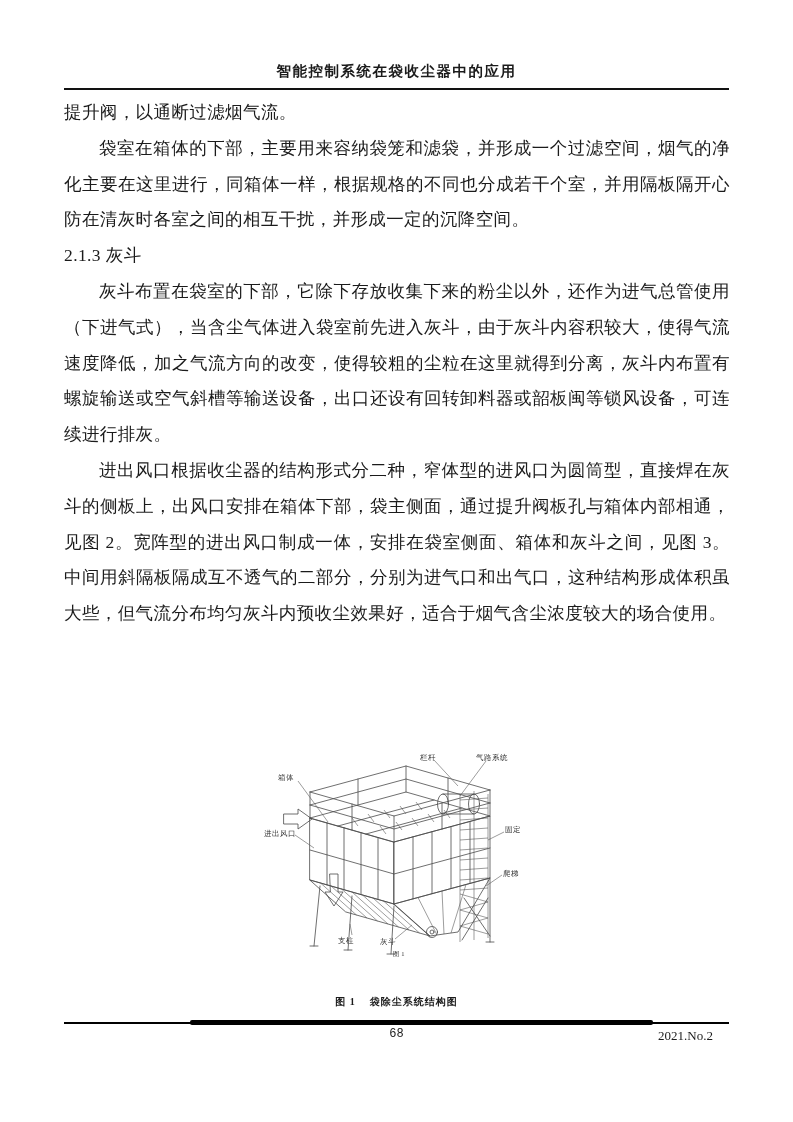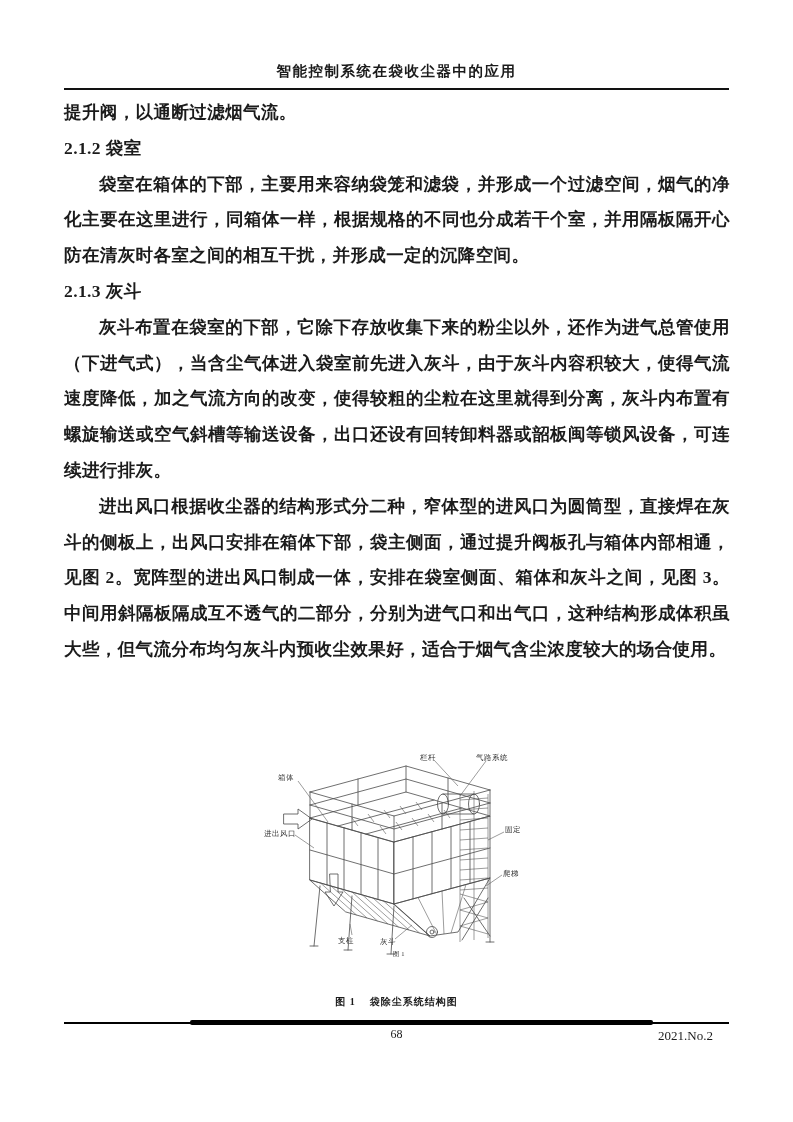--- a/index.html
+++ b/index.html
@@ -14,54 +14,53 @@
   .header{position:absolute;top:62px;left:64px;right:64px;text-align:center;}
   .header-title{font-size:14.5px;font-weight:bold;letter-spacing:1.5px;}
   .header-rule{margin-top:7px;border-bottom:2.5px solid #121212;}
 
   
   .body-text{
     position:absolute;top:95px;left:64px;right:63px;
     font-size:17.5px;line-height:35.8px;text-align:justify;
     letter-spacing:0.4px;
   }
-  .body-text p{margin:0;font-weight:bold;}
+  .body-text p{margin:0;}
   .para{text-indent:2em;}
   .heading{text-indent:0;}
 
   
   .figure{position:absolute;top:744px;left:0;width:793px;text-align:center;}
   .figure svg{display:inline-block;}
   .diagram-stroke{stroke:#4a4a4a;stroke-width:0.8;fill:none;stroke-linecap:round;stroke-linejoin:round;}
   .diagram-thin{stroke:#5a5a5a;stroke-width:0.6;fill:none;}
   .diagram-label{font-size:7.5px;fill:#333;letter-spacing:0.5px;}
   .diagram-label-sm{font-size:6.5px;fill:#333;}
   .caption{font-size:10px;font-weight:bold;margin-top:5px;letter-spacing:1px;}
   .caption .cap-no{margin-right:14px;}
 
   
   .footer-rule{position:absolute;left:64px;right:64px;top:1022px;height:2px;background:#000;}
   .footer-rule-thick{position:absolute;left:190px;right:140px;top:1020px;height:5px;background:#000;border-radius:2px;}
   .footer-row{position:absolute;top:1027px;left:64px;right:64px;height:20px;font-size:12.5px;}
-  .page-num{position:absolute;left:0;right:0;text-align:center;font-family:Liberation Serif, serif;font-size:12px;}
+  .page-num{position:absolute;left:0;right:0;text-align:center;font-family:Liberation Mono, monospace;font-size:12px;}
   .issue{position:absolute;right:16px;top:1px;font-size:13px;}
 </style>
 </head>
 <body>
 
 <div class="page">
 
   <div class="header">
     <div class="header-title">智能控制系统在袋收尘器中的应用</div>
     <div class="header-rule"></div>
   </div>
 
   <div class="body-text">
     <p class="heading">提升阀，以通断过滤烟气流。</p>
-    <p class="heading">2.1.2 袋室</p>
     <p class="para">袋室在箱体的下部，主要用来容纳袋笼和滤袋，并形成一个过滤空间，烟气的净化主要在这里进行，同箱体一样，根据规格的不同也分成若干个室，并用隔板隔开心防在清灰时各室之间的相互干扰，并形成一定的沉降空间。</p>
     <p class="heading">2.1.3 灰斗</p>
     <p class="para">灰斗布置在袋室的下部，它除下存放收集下来的粉尘以外，还作为进气总管使用（下进气式），当含尘气体进入袋室前先进入灰斗，由于灰斗内容积较大，使得气流速度降低，加之气流方向的改变，使得较粗的尘粒在这里就得到分离，灰斗内布置有螺旋输送或空气斜槽等输送设备，出口还设有回转卸料器或韶板闽等锁风设备，可连续进行排灰。</p>
     <p class="para">进出风口根据收尘器的结构形式分二种，窄体型的进风口为圆筒型，直接焊在灰斗的侧板上，出风口安排在箱体下部，袋主侧面，通过提升阀板孔与箱体内部相通，见图 2。宽阵型的进出风口制成一体，安排在袋室侧面、箱体和灰斗之间，见图 3。中间用斜隔板隔成互不透气的二部分，分别为进气口和出气口，这种结构形成体积虽大些，但气流分布均匀灰斗内预收尘效果好，适合于烟气含尘浓度较大的场合使用。</p>
   </div>
 
   <div class="figure">
     <svg viewBox="0 0 270 242" width="270" height="242" aria-label="bag filter structure diagram">
       <g class="diagram-stroke">
 

